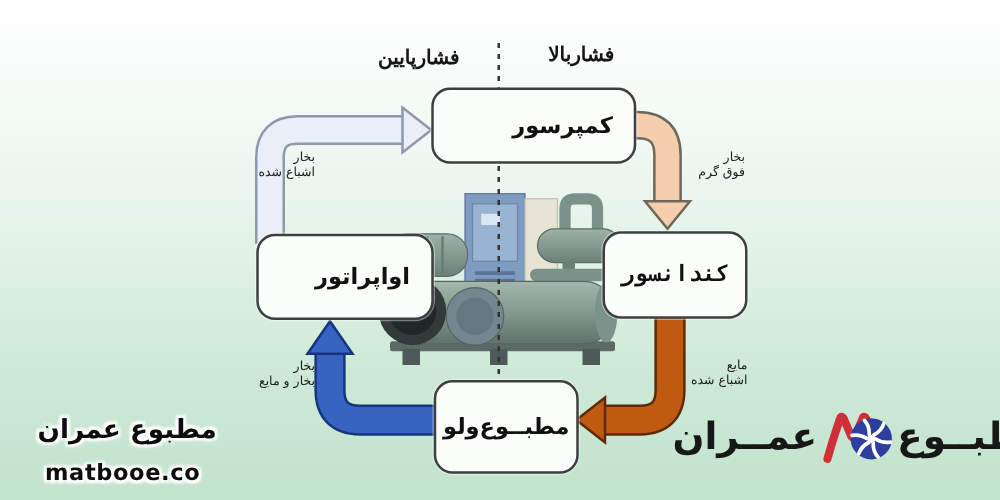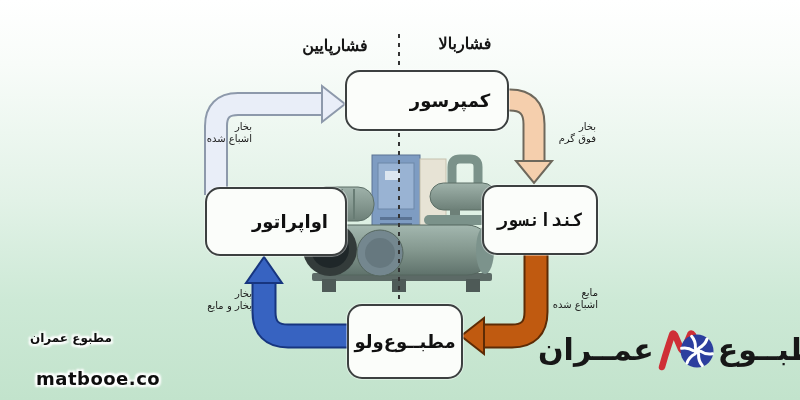--- a/index.html
+++ b/index.html
@@ -44,21 +44,21 @@
   .flabel.l-condexv{left:540px;top:287px;width:58px;}
   .flabel.l-exvevap{left:188px;top:288px;width:64px;}
   svg{display:block;}
   .arrows{position:absolute;left:0;top:0;z-index:2;pointer-events:none;}
   .chiller{position:absolute;left:300px;top:147px;z-index:1;}
   
   .wm{
     position:absolute;z-index:5;font-weight:bold;color:#0d0d0d;
     text-shadow:-2px -2px 2px #fff,2px -2px 2px #fff,-2px 2px 2px #fff,2px 2px 2px #fff,0 0 5px #fff;
   }
-  .wm.fa{left:30px;top:331px;font-size:12px;direction:rtl;}
+  .wm.fa{left:30px;top:331px;font-size:21px;direction:rtl;}
   .wm.en{left:36px;top:368px;font-size:18px;letter-spacing:.5px;}
   
   .brand{
     position:absolute;left:538px;top:327px;z-index:5;height:46px;
     display:flex;align-items:center;gap:3px;direction:ltr;
   }
   .brand .word{font-weight:bold;font-size:30px;color:#171717;direction:rtl;line-height:1;}
 </style>
 </head>
 <body>

